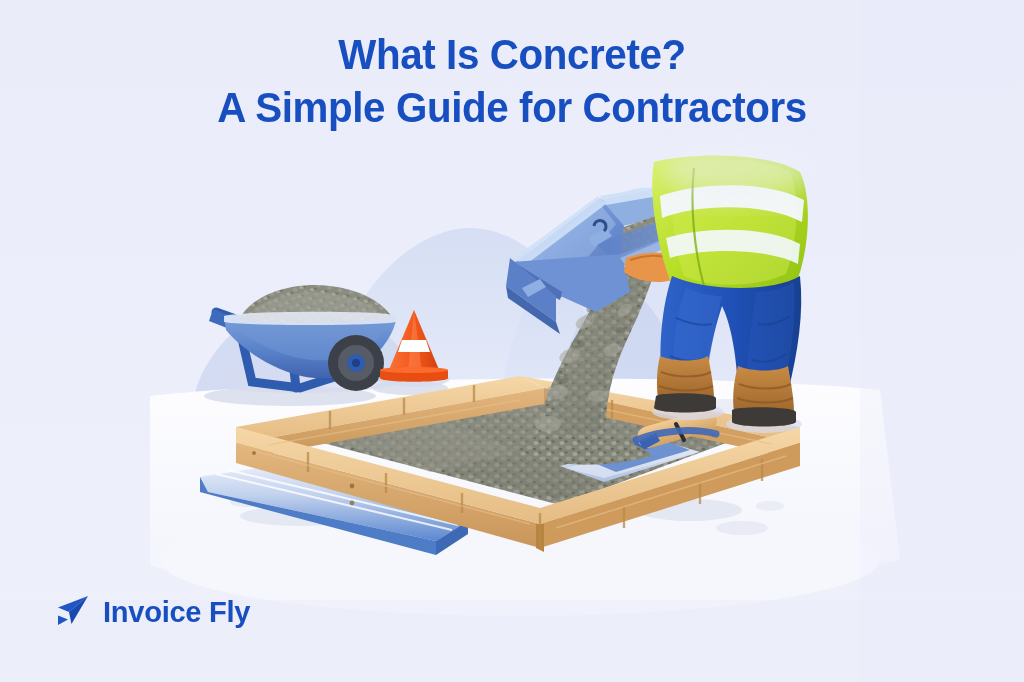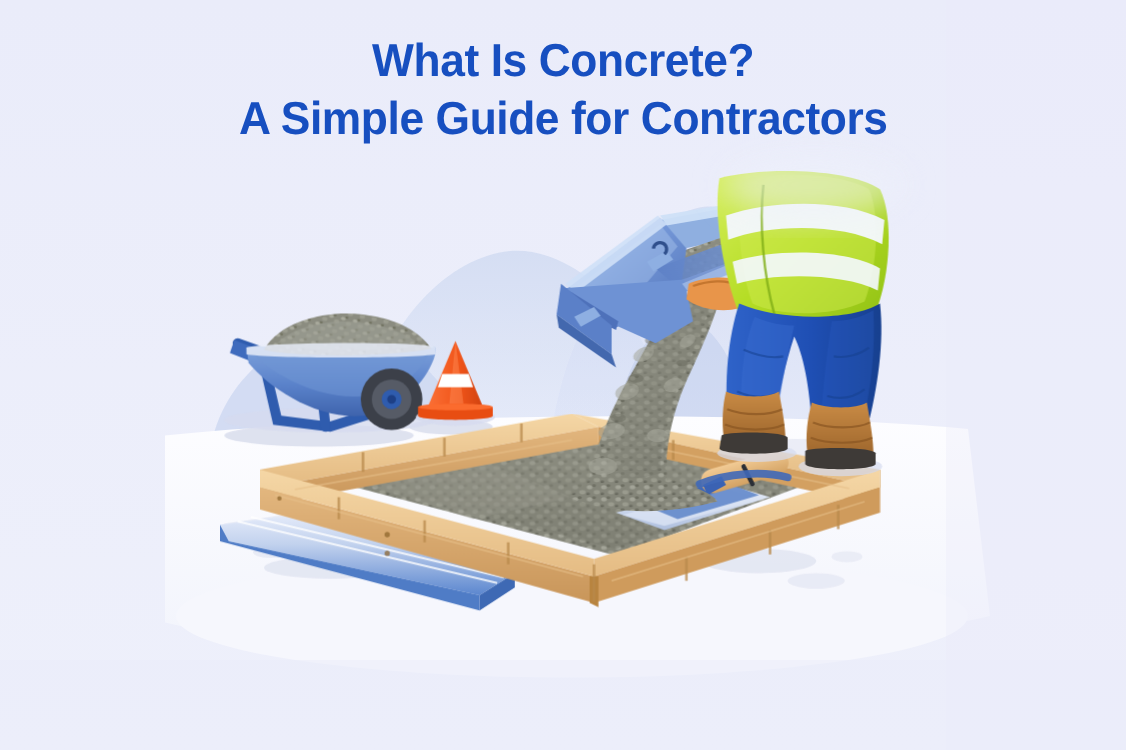--- a/index.html
+++ b/index.html
@@ -403,14 +403,22 @@
         <rect x="0" y="600" width="1024" height="82" fill="#eaecfa" opacity="0.5"></rect>
       </g>
     </svg>
   </div>
 
   <div class="title-block">
     <span class="title-line l1">What Is Concrete?</span>
     <span class="title-line l2">A Simple Guide for Contractors</span>
   </div>
 
+  <div class="logo">
+    <svg class="logo-mark" viewBox="0 0 40 40">
+      <path d="M36 4 L6 15.5 L17 20 L36 4 Z" fill="#1f56c4"></path>
+      <path d="M36 4 L17 20 L19.5 32 L36 4 Z" fill="#1948ae"></path>
+      <path d="M6 23.5 L16 27.5 L6 33 Z" fill="#1f56c4"></path>
+    </svg>
+    <span class="logo-text">Invoice Fly</span>
+  </div>
 
 </div>
 
 </body></html>

